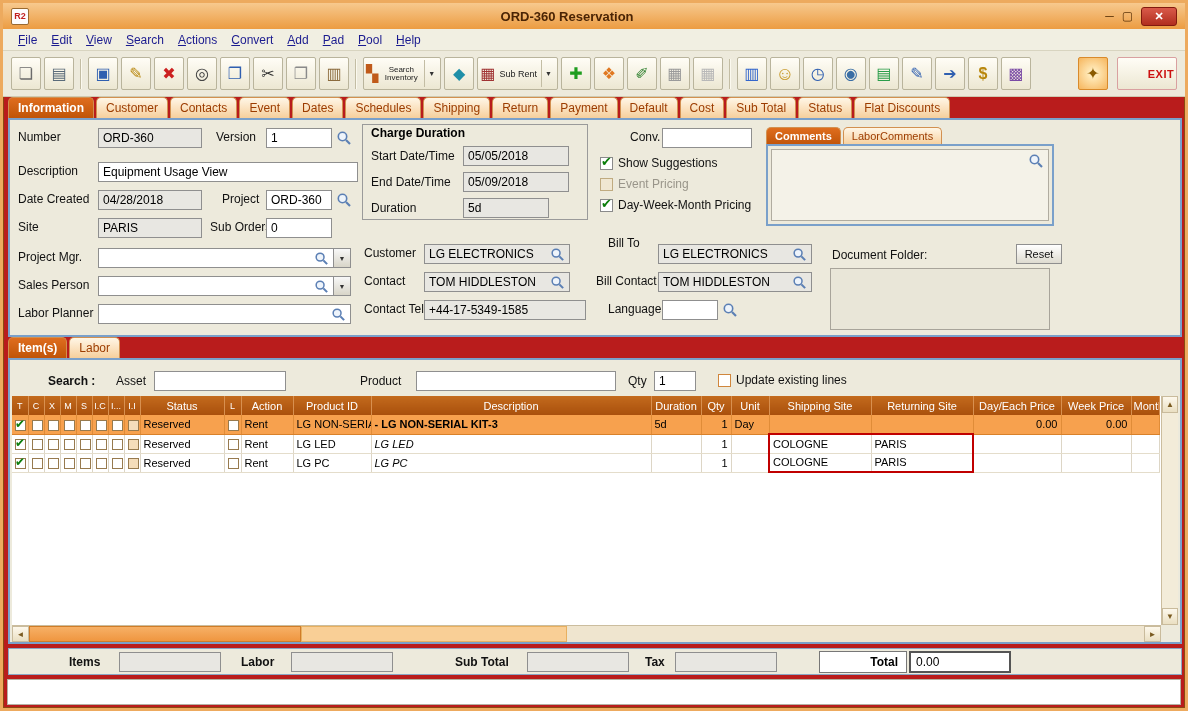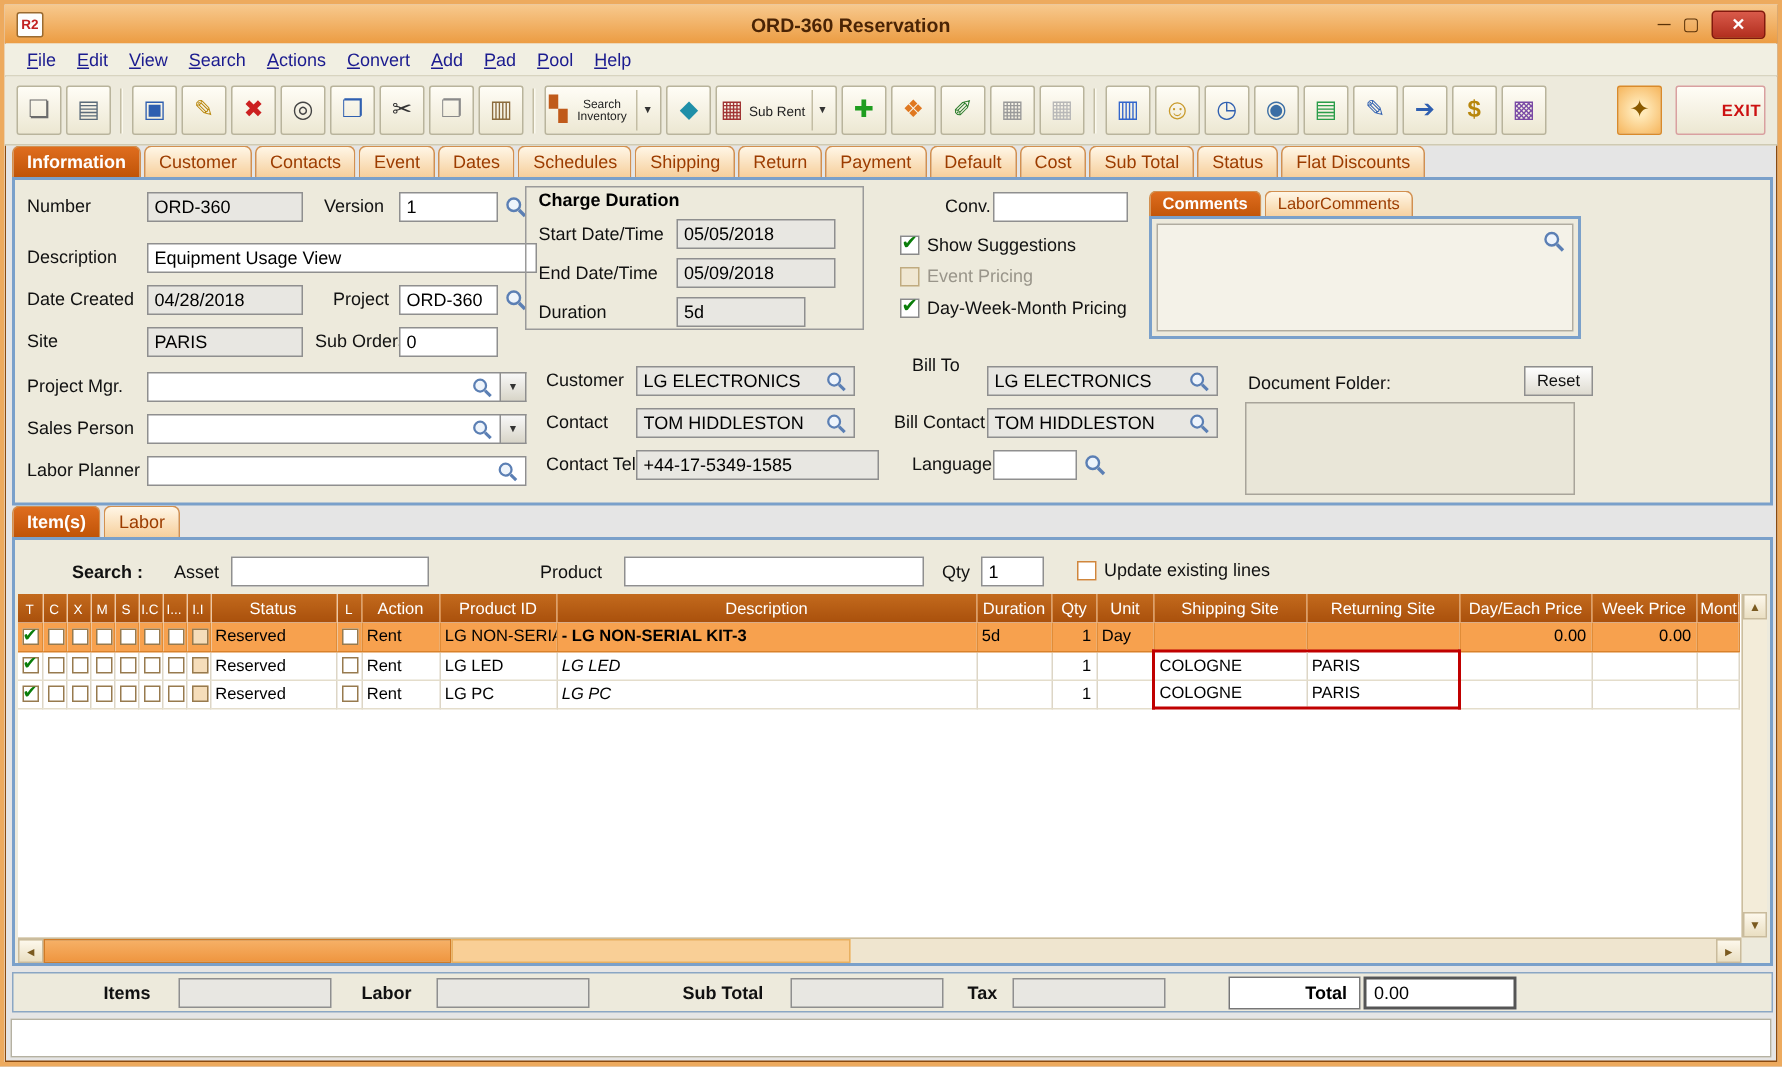--- a/index.html
+++ b/index.html
@@ -1,19 +1,19 @@
 <!DOCTYPE html>
 <html><head>
 <meta charset="utf-8">
 <style>
   * { box-sizing: border-box; margin: 0; padding: 0; }
   html,body { width:1188px; height:711px; }
   body { font-family:"Liberation Sans", sans-serif; background:#c8c4b8; }
 
-  .window { position:relative; width:1188px; height:711px; background:#e5e5e5;
+  .window { position:relative; width:1188px; height:711px; background:#b91c1c;
             border:3px solid #edaa5e; box-shadow:0 0 0 1px #8a4a10 inset; overflow:hidden; }
 
   
   .titlebar { position:absolute; left:0; top:0; width:1182px; height:26px;
               background:linear-gradient(#f7c98e,#ec9c42); display:flex; align-items:center; padding:0 8px; }
   .app-logo { width:18px; height:17px; background:#fdfdfd; border:1px solid #9a6a30; border-radius:2px;
               color:#c22222; font-size:9px; font-weight:bold; display:flex; align-items:center; justify-content:center; }
   .titlebar .title { flex:1; text-align:center; font-size:13px; font-weight:bold; color:#4a2405; }
   .win-controls { display:flex; align-items:center; gap:8px; }
   .wc { font-size:12px; color:#5a3208; cursor:pointer; }
@@ -354,21 +354,21 @@
 
     <span class="lbl" style="left:8px;top:186px;" data-name="labor-planner-label">Labor Planner</span>
     <div class="fld" style="left:88px;top:184px;width:253px;" data-name="labor-planner-field">
         <span class="tx"></span>
         <svg data-name="lookup-icon" viewBox="0 0 16 16" width="15" height="15">
           <circle cx="6.5" cy="6.5" r="4.2" fill="#eef4fb" stroke="#5b7fb4" stroke-width="1.6"></circle>
           <line x1="10" y1="10" x2="14" y2="14" stroke="#5b7fb4" stroke-width="2.2"></line>
         </svg>
       </div>
 
-    <div class="group" style="left:340px;top:4px;width:226px;height:96px;" data-name="charge-duration-group">
+    <div class="group" style="left:352px;top:4px;width:226px;height:96px;" data-name="charge-duration-group">
       <span class="group-title" data-name="charge-duration-title">Charge Duration</span>
       <span class="lbl" style="left:8px;top:24px;" data-name="start-date-label">Start Date/Time</span>
       <div class="fld ro" style="left:100px;top:21px;width:106px;" data-name="start-date-field">
           <span class="tx">05/05/2018</span>
         </div>
       <span class="lbl" style="left:8px;top:50px;" data-name="end-date-label">End Date/Time</span>
       <div class="fld ro" style="left:100px;top:47px;width:106px;" data-name="end-date-field">
           <span class="tx">05/09/2018</span>
         </div>
       <span class="lbl" style="left:8px;top:76px;" data-name="duration-label">Duration</span>

